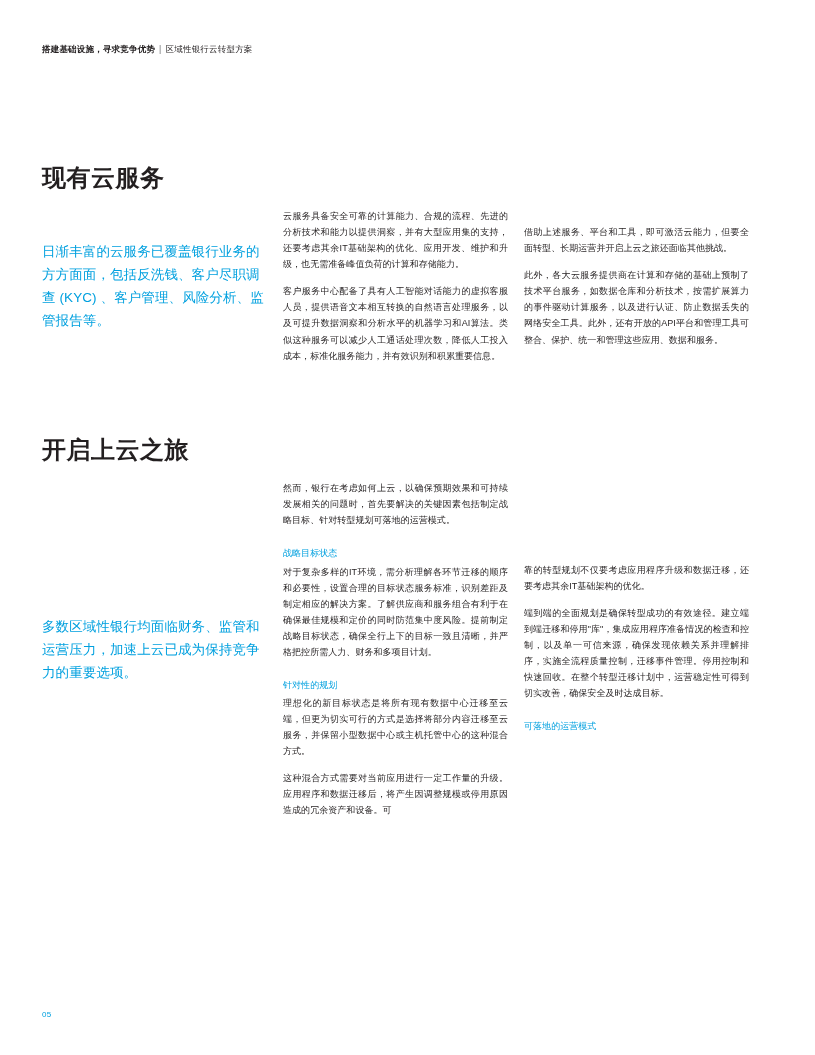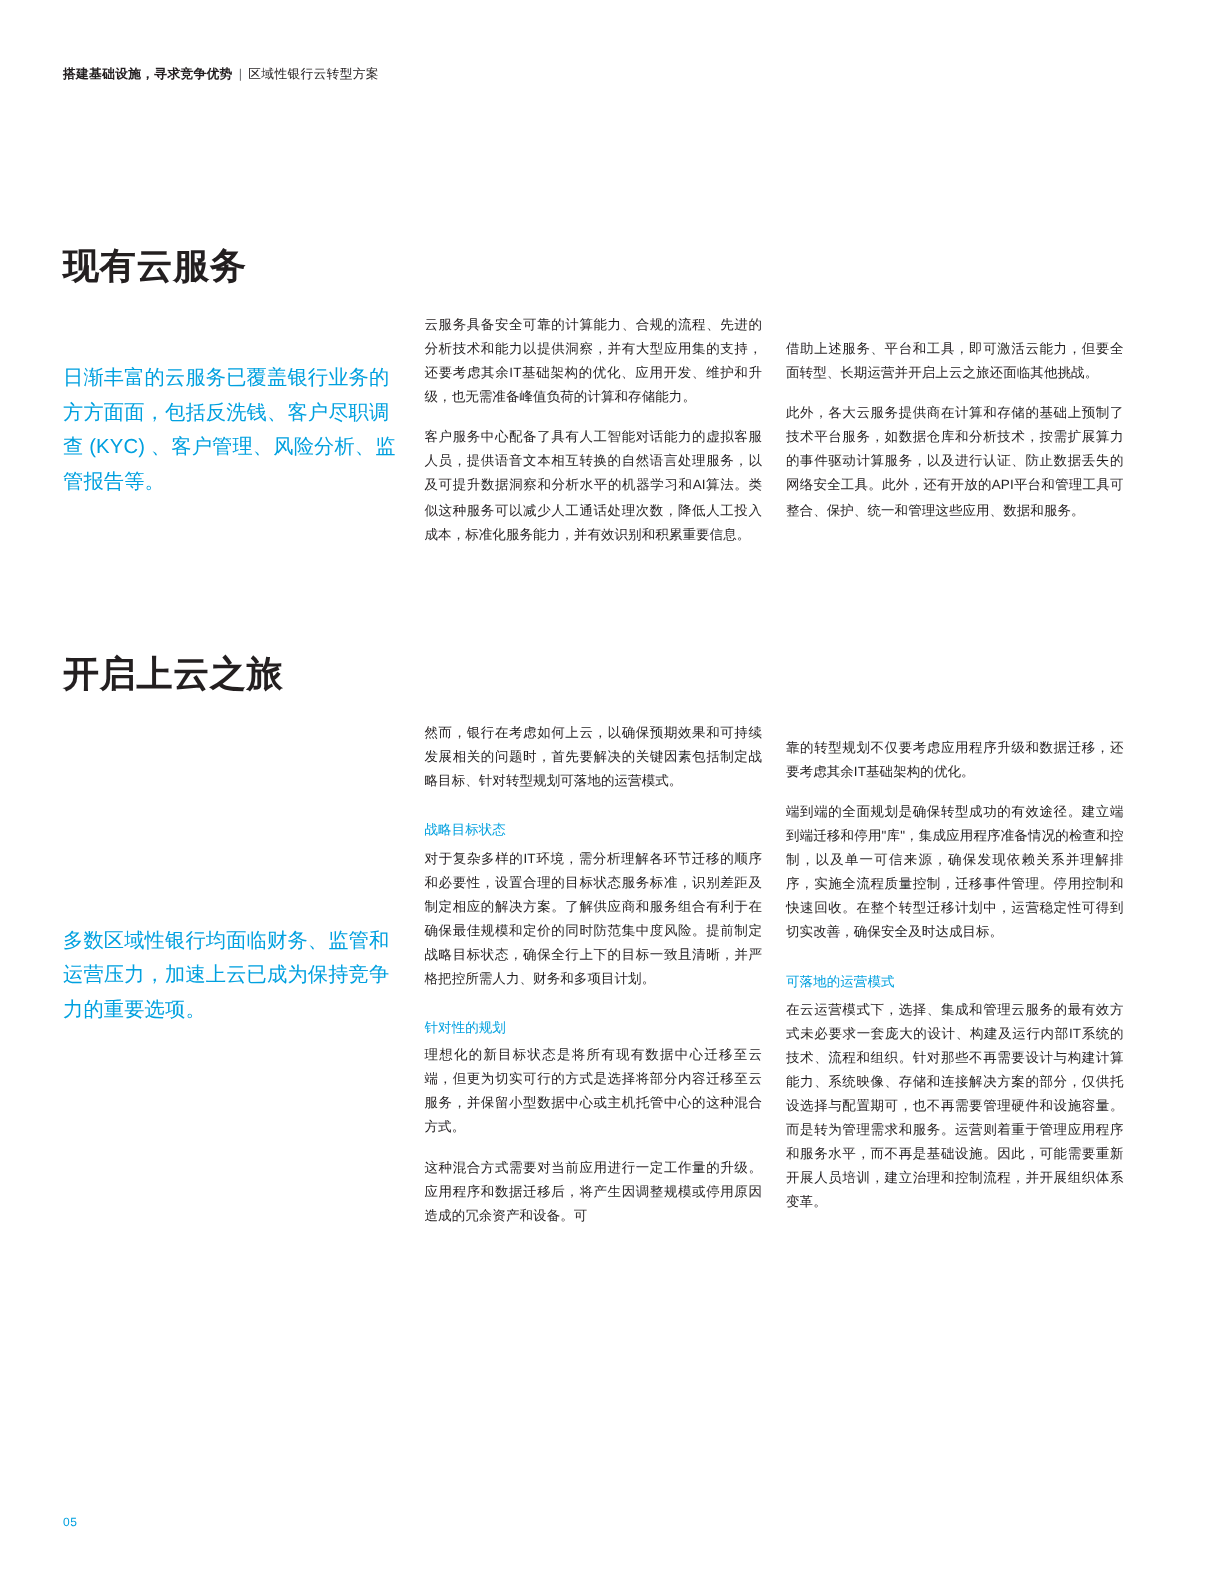--- a/index.html
+++ b/index.html
@@ -161,21 +161,20 @@
         <h4 class="subhead">针对性的规划</h4>
         <p class="body">理想化的新目标状态是将所有现有数据中心迁移至云端，但更为切实可行的方式是选择将部分内容迁移至云服务，并保留小型数据中心或主机托管中心的这种混合方式。</p>
         <p class="body">这种混合方式需要对当前应用进行一定工作量的升级。应用程序和数据迁移后，将产生因调整规模或停用原因造成的冗余资产和设备。可</p>
       </div>
 
       <div class="col">
         <p class="body">靠的转型规划不仅要考虑应用程序升级和数据迁移，还要考虑其余IT基础架构的优化。</p>
         <p class="body">端到端的全面规划是确保转型成功的有效途径。建立端到端迁移和停用"库"，集成应用程序准备情况的检查和控制，以及单一可信来源，确保发现依赖关系并理解排序，实施全流程质量控制，迁移事件管理。停用控制和快速回收。在整个转型迁移计划中，运营稳定性可得到切实改善，确保安全及时达成目标。</p>
         <div class="spacer-sm"></div>
         <h4 class="subhead">可落地的运营模式</h4>
-        <p class="body">在云运营模式下，选择、集成和管理云服务的最有效方式未必要求一套庞大的设计、构建及运行内部IT系统的技术、流程和组织。针对那些不再需要设计与构建计算能力、系统映像、存储和连接解决方案的部分，仅供托设选择与配置期可，也不再需要管理硬件和设施容量。而是转为管理需求和服务。运营则着重于管理应用程序和服务水平，而不再是基础设施。因此，可能需要重新开展人员培训，建立治理和控制流程，并开展组织体系变革。</p>
       </div>
 
     </div>
   </div>
 
   <div class="folio">05</div>
 
 </div>
 
 </body></html>

